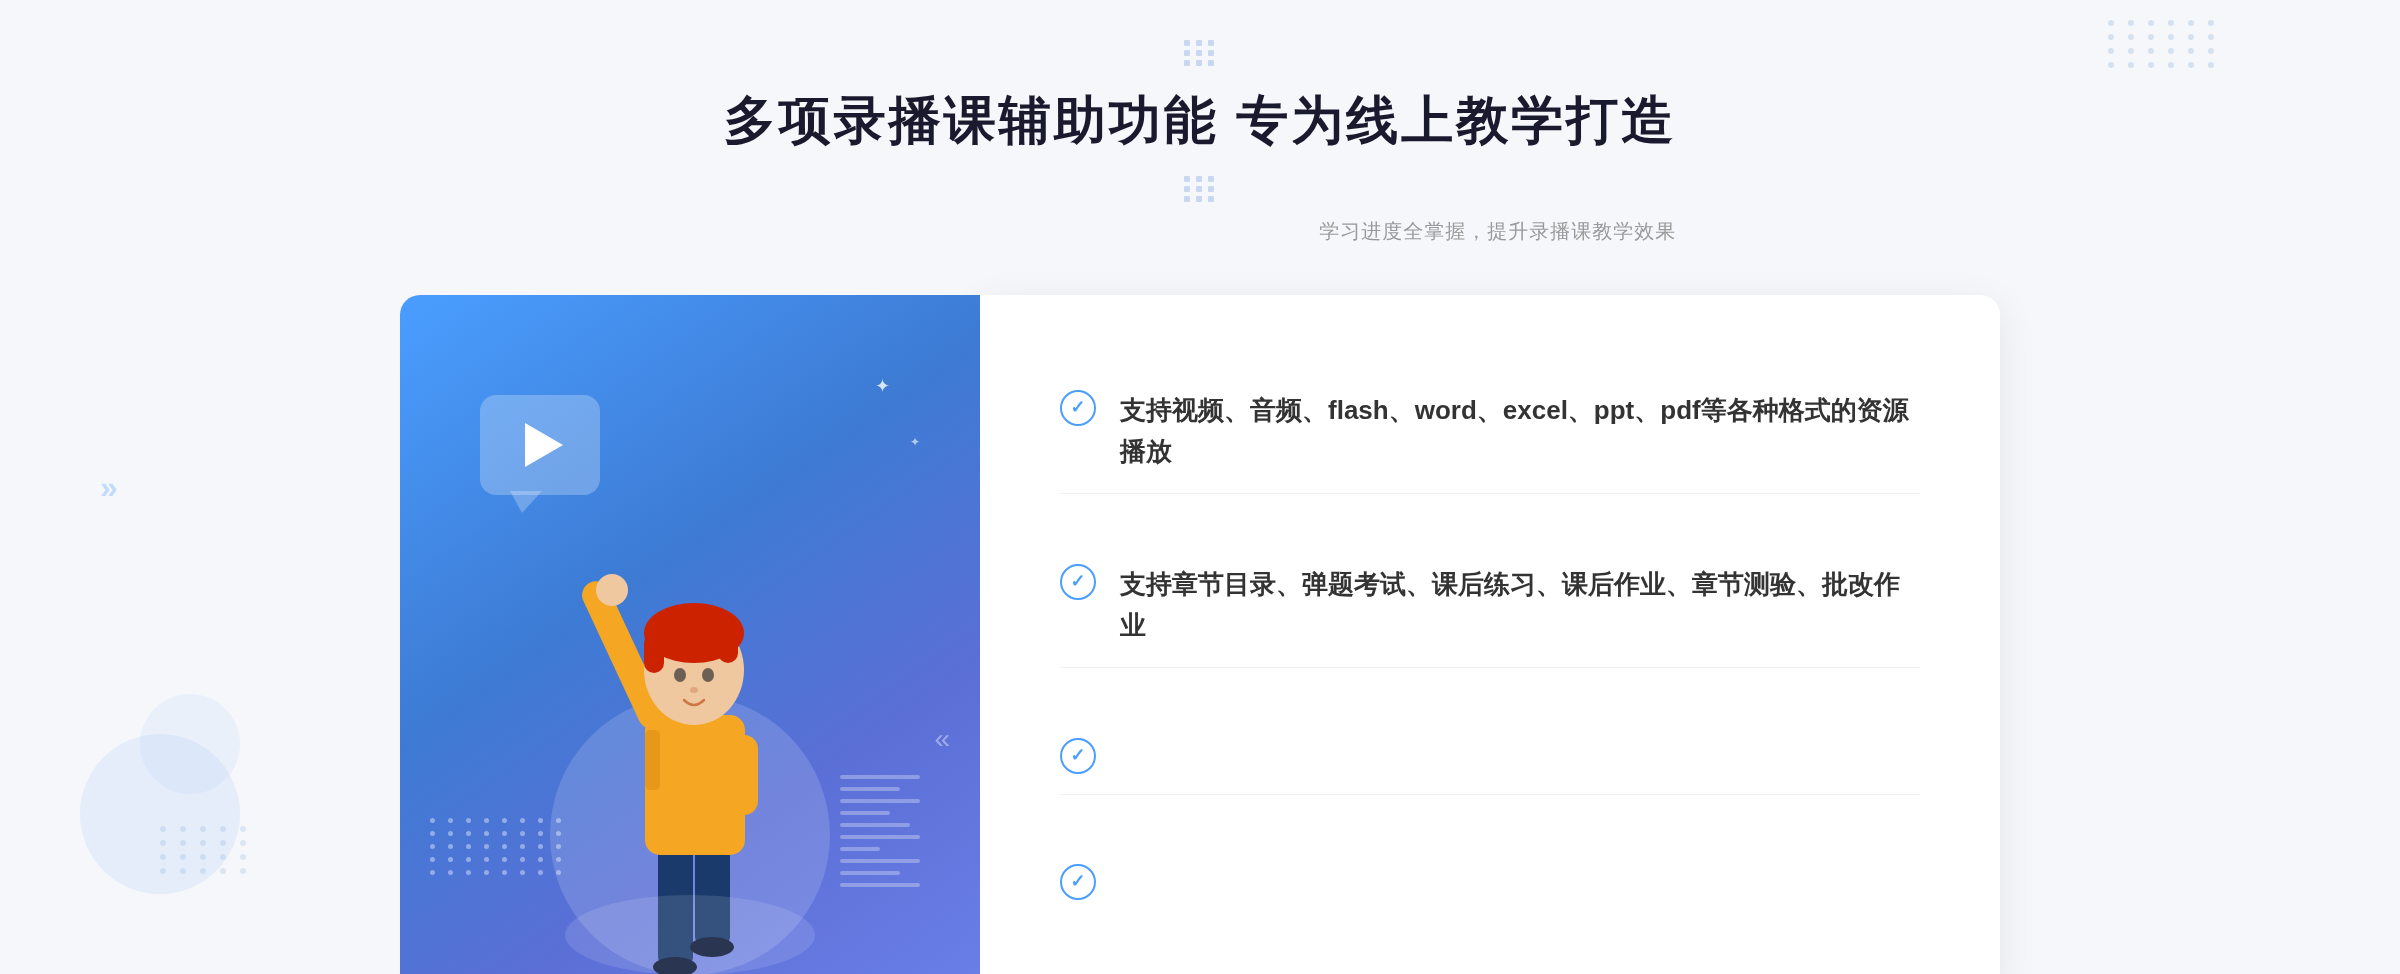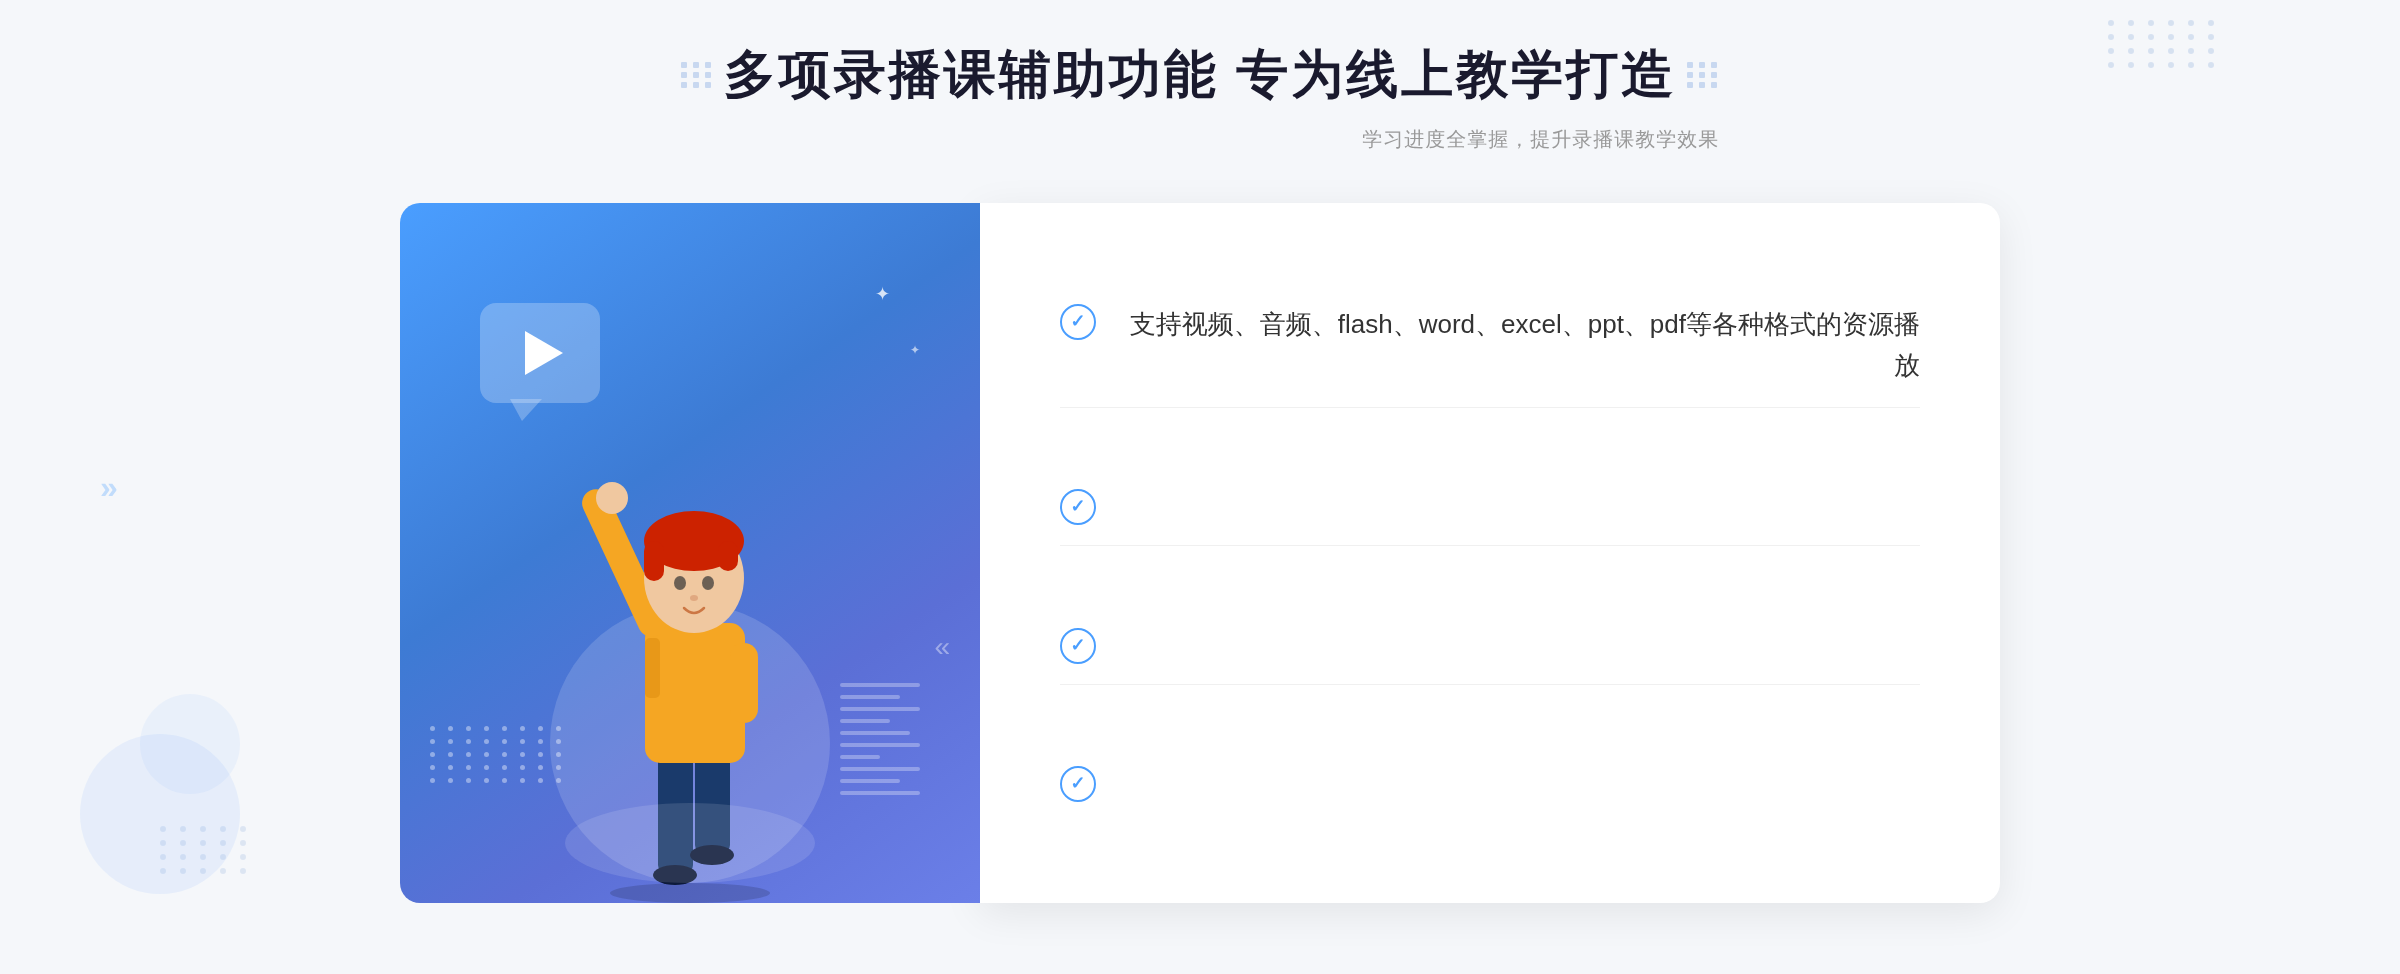--- a/index.html
+++ b/index.html
@@ -49,21 +49,22 @@
     }
 
     .main-title {
       font-size: 52px;
       font-weight: 700;
       color: #1a1a2e;
       letter-spacing: 2px;
       margin-bottom: 16px;
       display: flex;
       align-items: center;
-      gap: 11px;
+      gap: 20px;
+      flex-direction: column;
     }
 
     .subtitle {
       font-size: 20px;
       color: #999;
       font-weight: 400;
       letter-spacing: 1px;
       text-align: right;
     }
 
@@ -257,22 +258,21 @@
       color: #4a9eff;
       font-size: 18px;
       font-weight: bold;
       margin-top: -2px;
     }
 
     .feature-text {
       font-size: 26px;
       color: #333;
       line-height: 1.6;
-      font-weight: 400;
-      text-align: right;
+      font-weight: 700;
     }
 
     
     .bg-circle-1 {
       position: absolute;
       width: 160px;
       height: 160px;
       border-radius: 50%;
       background: rgba(100,160,255,0.1);
       bottom: 80px;
@@ -540,20 +540,21 @@
         <div class="check-circle">
           <span class="check-mark">✓</span>
         </div>
         <span class="feature-text">支持视频、音频、flash、word、excel、ppt、pdf等各种格式的资源播放</span>
       </div>
 
       <div class="feature-item">
         <div class="check-circle">
           <span class="check-mark">✓</span>
         </div>
+        <span class="feature-text">支持章节目录、弹题考试、课后练习、课后作业、章节测验、批改作业</span>
       </div>
 
       <div class="feature-item">
         <div class="check-circle">
           <span class="check-mark">✓</span>
         </div>
       </div>
 
       <div class="feature-item">
         <div class="check-circle">

